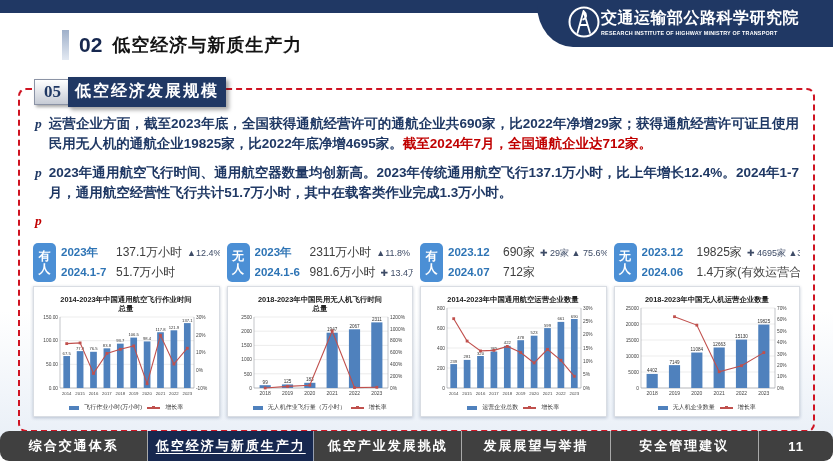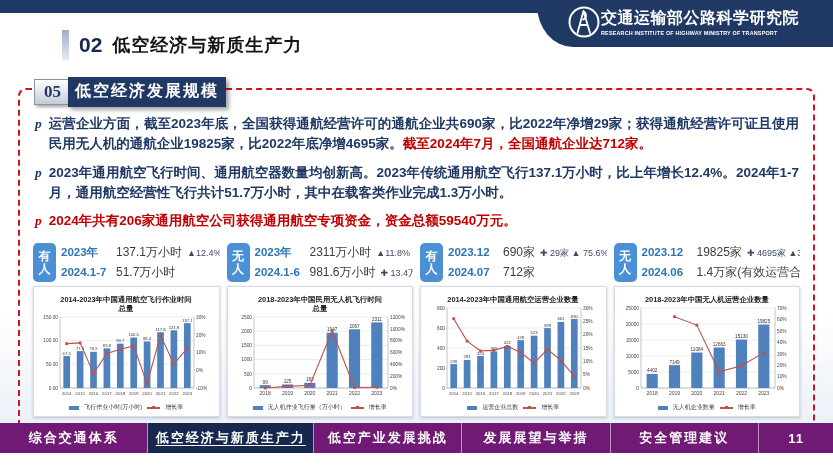--- a/index.html
+++ b/index.html
@@ -45,21 +45,21 @@
   .p-period{color:#2e74b5;font-weight:bold;font-size:11.5px;flex:0 0 50px;}
   .p-val{color:#3d3d3d;font-size:12px;}
   .p-chg{color:#3d4b66;font-size:9px;}
   .chart-card{background:#fff;border:1px solid #d9dde3;box-shadow:0 1px 3px rgba(60,80,120,.3);
               padding:3px 2px 2px;display:flex;flex-direction:column;align-items:center;}
   .legend{display:flex;align-items:center;gap:5px;font-size:6px;color:#333;margin:1px 0 2px;}
   .sw-bar{width:10px;height:4px;background:#4f81bd;display:inline-block;}
   .sw-line{position:relative;width:13px;height:2px;background:#c0504d;display:inline-block;}
   .sw-line::after{content:"";position:absolute;left:5px;top:-1px;width:3px;height:3px;background:#c0504d;}
   
-  .footer{position:absolute;bottom:16px;left:0;right:0;height:30px;display:flex;background:#701a75;z-index:2;}
+  .footer{position:absolute;bottom:8px;left:0;right:0;height:30px;display:flex;background:#404040;z-index:2;border-radius:9px;}
   .f-item{flex:1;display:flex;align-items:center;justify-content:center;color:#fff;font-weight:bold;
           font-size:13px;letter-spacing:2px;border-right:1px solid rgba(255,255,255,.55);}
   .f-item.active{flex:1.12;background:#17284f;text-decoration:underline;text-underline-offset:3px;}
   .f-page{flex:0 0 74px;letter-spacing:1px;border-right:none;}
 </style>
 </head>
 <body>
 
 <div class="slide">
   <div class="bg-decor"></div>
@@ -92,21 +92,20 @@
         <div class="bullet">
           <span class="mk seg-navy">p</span>
           <span><span class="seg-navy">运营企业方面，截至2023年底，全国获得通航经营许可的通航企业共690家，比2022年净增29家；获得通航经营许可证且使用民用无人机的通航企业19825家，比2022年底净增4695家。</span><span class="seg-red">截至2024年7月，全国通航企业达712家。</span></span>
         </div>
         <div class="bullet">
           <span class="mk seg-navy">p</span>
           <span><span class="seg-navy">2023年通用航空飞行时间、通用航空器数量均创新高。2023年传统通用航空飞行137.1万小时，比上年增长12.4%。2024年1-7月，通用航空经营性飞行共计51.7万小时，其中在载客类作业完成1.3万小时。</span></span>
         </div>
         <div class="bullet">
           <span class="mk seg-red">p</span>
-          <span><span class="seg-red">2024年共有206家通用航空公司获得通用航空专项资金，资金总额59540万元。</span></span>
         </div>
       </div>
     <div class="stats">
         <div class="panel">
           <div class="p-head">
             <div class="p-tag">
               <span>有</span>
               <span>人</span>
             </div>
             <div class="p-rows">

